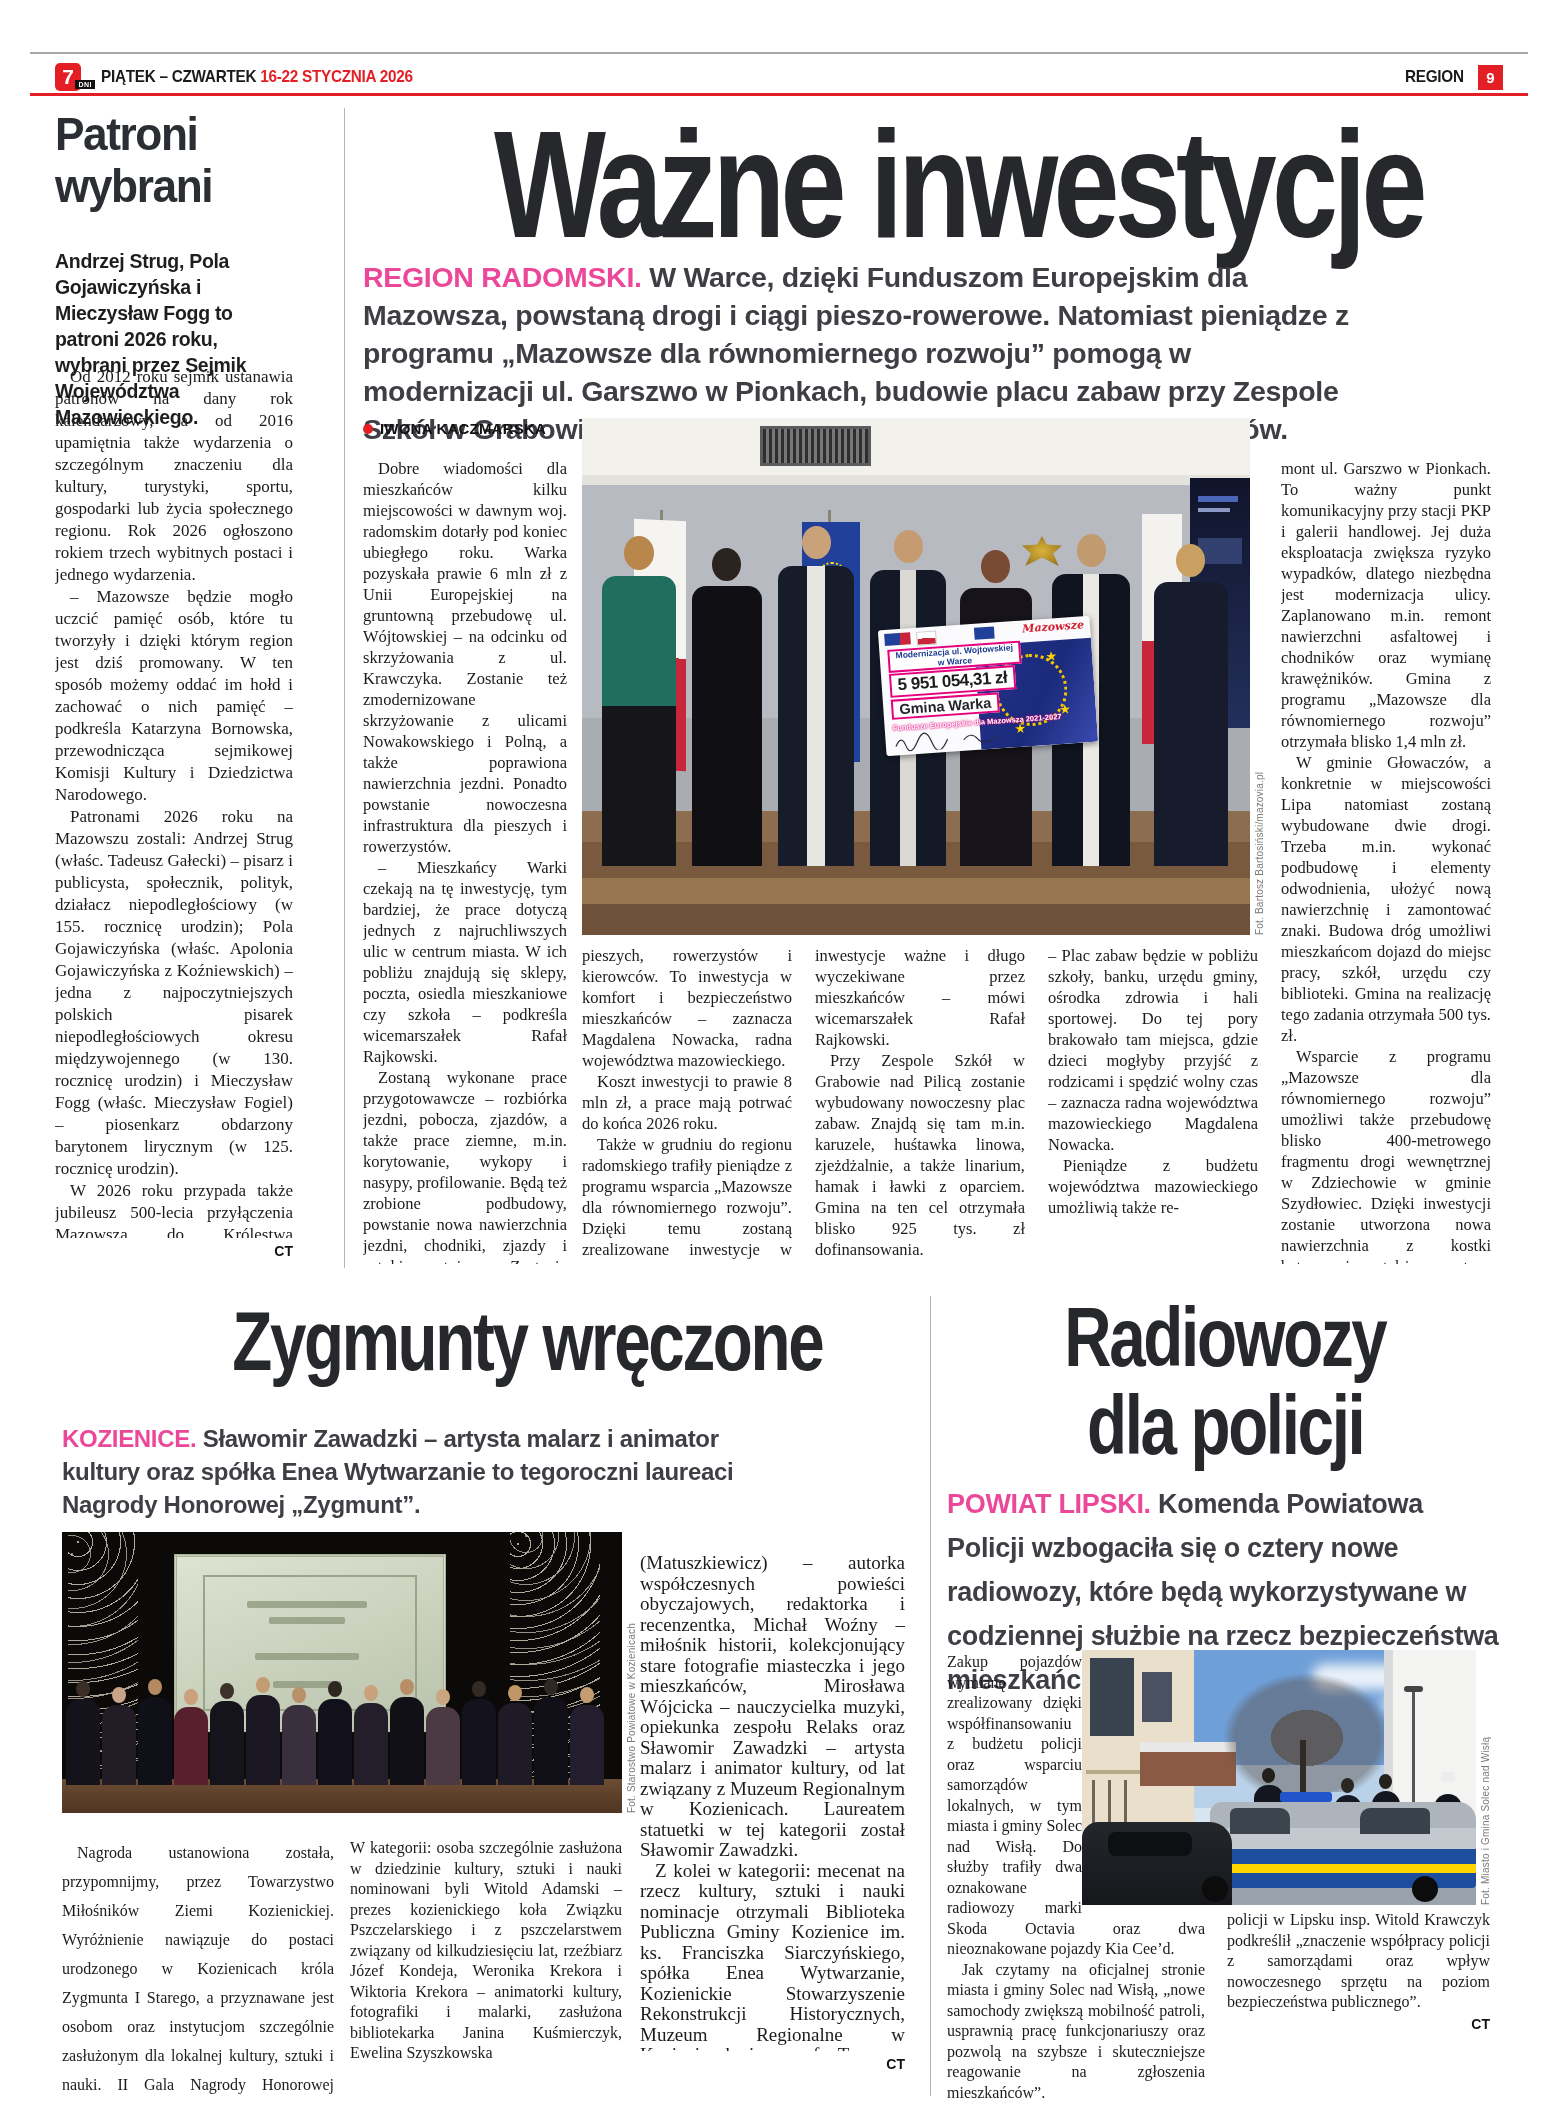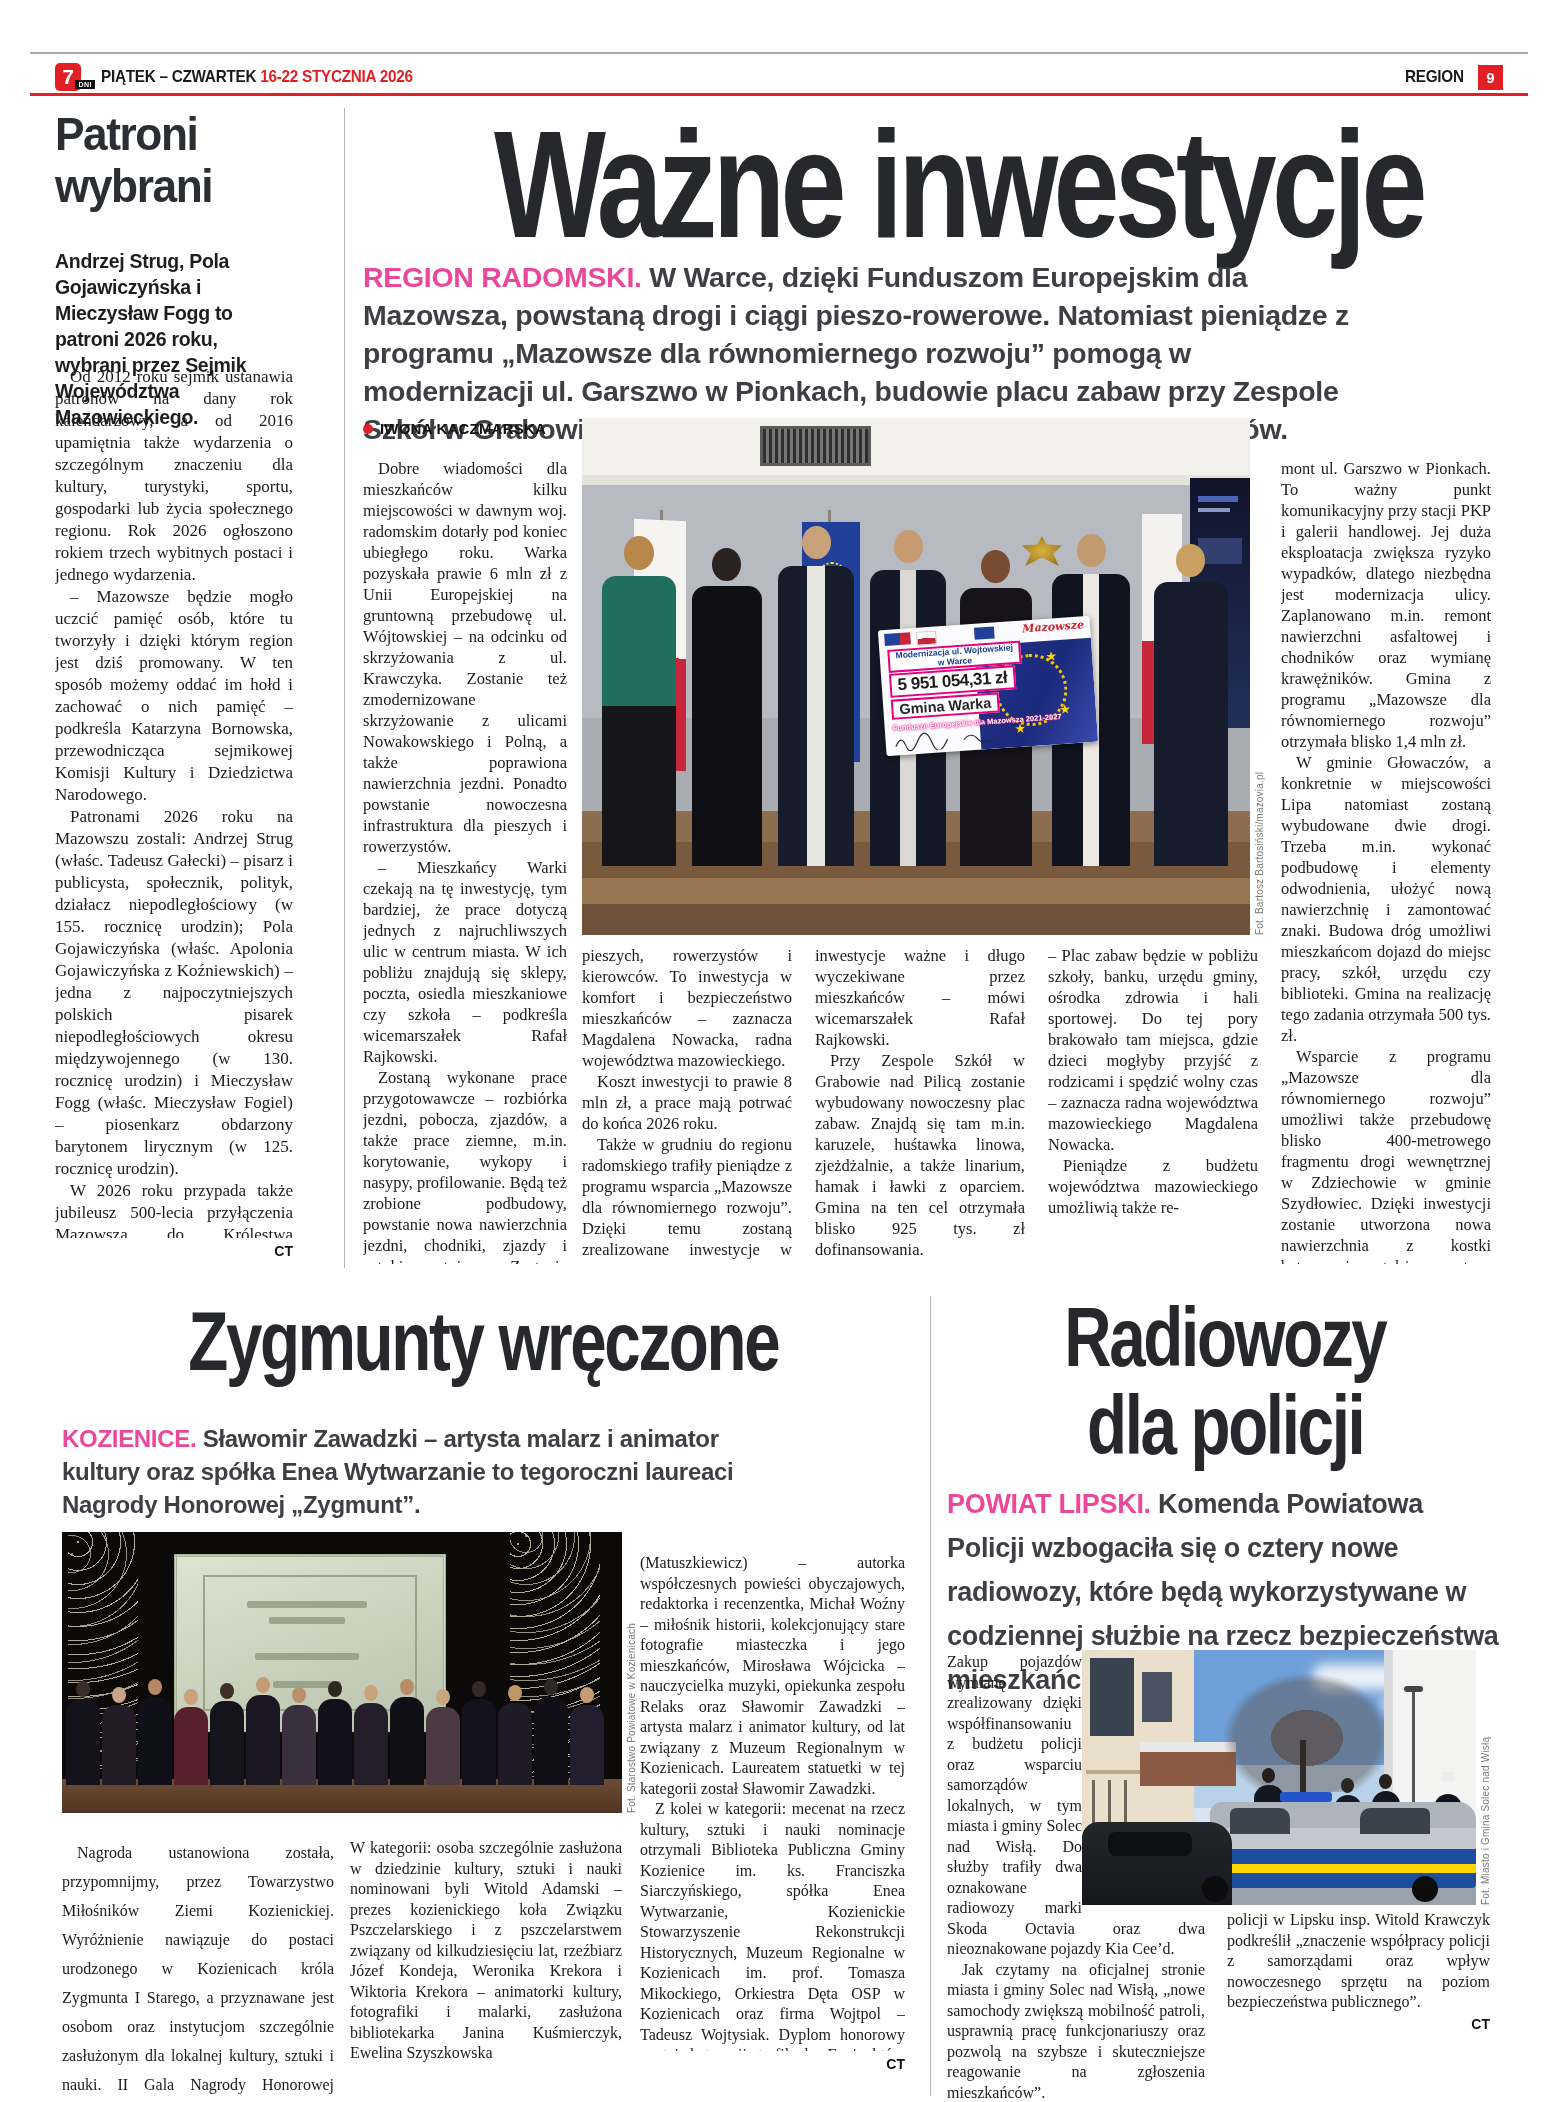--- a/index.html
+++ b/index.html
@@ -190,21 +190,21 @@
     <div class="chk-box" style="position:absolute;left:8px;top:70px;font-size:14.5px;font-weight:700;color:#23242a;">Gmina Warka</div>
     <div class="abs" style="left:8px;top:94px;font-size:7.5px;font-weight:700;color:#fff;text-shadow:0 0 2px #e6007e,0 0 2px #e6007e;">Fundusze Europejskie dla Mazowsza 2021-2027</div>
     <svg class="abs" style="left:8px;top:103px;" width="120" height="20" viewBox="0 0 120 20">
       <path d="M2 14 q6 -12 10 0 t12 -4 t14 2 t16 -2" stroke="#2a2a3a" fill="none" stroke-width="1.2"></path>
       <path d="M70 12 q8 -8 14 0 t20 -2" stroke="#2a2a3a" fill="none" stroke-width="1"></path>
     </svg>
   </div>
 </div>
 <div class="credit" style="left:1254px;top:418px;height:517px;">Fot. Bartosz Bartosiński/mazovia.pl</div>
 
-<div class="abs headwrap" style="left:62px;top:1293px;width:843px;height:98px;">
+<div class="abs headwrap" style="left:62px;top:1293px;width:843px;height:98px;text-align:right;">
   <span class="bighead" style="font-size:84px;line-height:96px;letter-spacing:-3px;">Zygmunty wręczone</span>
 </div>
 <div class="abs lede" style="left:62px;top:1422px;width:706px;font-size:24px;line-height:33px;"><b>KOZIENICE.</b><span> Sławomir Zawadzki – artysta malarz i animator kultury oraz spółka Enea Wytwarzanie to tegoroczni laureaci Nagrody Honorowej „Zygmunt”.</span></div>
 
 <div class="photo" style="left:62px;top:1532px;width:560px;height:281px;background:#0c0a08;">
   <div class="abs" style="left:6px;top:0;width:70px;height:240px;background:repeating-radial-gradient(circle at 10px 10px,#d8d2c2 0 1px,transparent 1px 14px),repeating-radial-gradient(circle at 4px 22px,#b8b2a2 0 1px,transparent 1px 18px);opacity:.8;"></div>
   <div class="abs" style="left:448px;top:0;width:90px;height:250px;background:repeating-radial-gradient(circle at 8px 12px,#d8d2c2 0 1px,transparent 1px 12px),repeating-radial-gradient(circle at 16px 4px,#b8b2a2 0 1px,transparent 1px 16px);opacity:.8;"></div>
   <div class="screenframe" style="left:112px;top:22px;width:266px;height:172px;">
     <div class="abs" style="left:26px;top:18px;right:26px;bottom:18px;border:2px solid #9aa488;"></div>
     <div class="sq" style="left:70px;top:44px;width:120px;height:7px;"></div>
@@ -276,21 +276,21 @@
     </div>
 </div>
 <div class="credit" style="left:626px;top:1532px;height:281px;">Fot. Starostwo Powiatowe w Kozienicach</div>
 
 <div class="abs bodytext" style="left:62px;top:1838px;width:272px;height:260px;font-size:16px;line-height:29px;">
     <p class="para">Nagroda ustanowiona została, przypomnijmy, przez Towarzystwo Miłośników Ziemi Kozienickiej. Wyróżnienie nawiązuje do postaci urodzonego w Kozienicach króla Zygmunta I Starego, a przyznawane jest osobom oraz instytucjom szczególnie zasłużonym dla lokalnej kultury, sztuki i nauki. II Gala Nagrody Honorowej „Zygmunt” odbyła się 4 stycznia w Centrum Kulturalno-Artystycznym w Kozienicach.</p>
   </div>
 <div class="abs bodytext" style="left:350px;top:1838px;width:272px;height:260px;font-size:16px;line-height:20.5px;" data-noindent-first="">
     <p class="para">W kategorii: osoba szczególnie zasłużona w dziedzinie kultury, sztuki i nauki nominowani byli Witold Adamski – prezes kozienickiego koła Związku Pszczelarskiego i z pszczelarstwem związany od kilkudziesięciu lat, rzeźbiarz Józef Kondeja, Weronika Krekora i Wiktoria Krekora – animatorki kultury, fotografiki i malarki, zasłużona bibliotekarka Janina Kuśmierczyk, Ewelina Szyszkowska</p>
   </div>
-<div class="abs bodytext" style="left:640px;top:1553px;width:265px;height:498px;font-size:16px;line-height:20.5px;" data-noindent-first="">
+<div class="abs bodytext" style="left:640px;top:1553px;width:265px;height:498px;font-size:19px;line-height:20.5px;" data-noindent-first="">
     <p class="para">(Matuszkiewicz) – autorka współczesnych powieści obyczajowych, redaktorka i recenzentka, Michał Woźny – miłośnik historii, kolekcjonujący stare fotografie miasteczka i jego mieszkańców, Mirosława Wójcicka – nauczycielka muzyki, opiekunka zespołu Relaks oraz Sławomir Zawadzki – artysta malarz i animator kultury, od lat związany z Muzeum Regionalnym w Kozienicach. Laureatem statuetki w tej kategorii został Sławomir Zawadzki.</p>
     <p class="para">Z kolei w kategorii: mecenat na rzecz kultury, sztuki i nauki nominacje otrzymali Biblioteka Publiczna Gminy Kozienice im. ks. Franciszka Siarczyńskiego, spółka Enea Wytwarzanie, Kozienickie Stowarzyszenie Rekonstrukcji Historycznych, Muzeum Regionalne w Kozienicach im. prof. Tomasza Mikockiego, Orkiestra Dęta OSP w Kozienicach oraz firma Wojtpol – Tadeusz Wojtysiak. Dyplom honorowy w tej kategorii trafił do Enei, która doceniona została za konsekwentne wspieranie inicjatyw kulturalnych, edukacyjnych i społecznych.</p>
   </div>
 <div class="abs ct" style="left:640px;top:2056px;width:265px;">CT</div>
 
 <div class="vrule" style="left:930px;top:1296px;height:800px;"></div>
 
 <div class="abs headwrap" style="left:947px;top:1293px;width:556px;">
   <div><span class="bighead" style="font-size:84px;line-height:88px;letter-spacing:-3px;">Radiowozy</span></div>
   <div><span class="bighead" style="font-size:84px;line-height:88px;letter-spacing:-3px;">dla policji</span></div>

